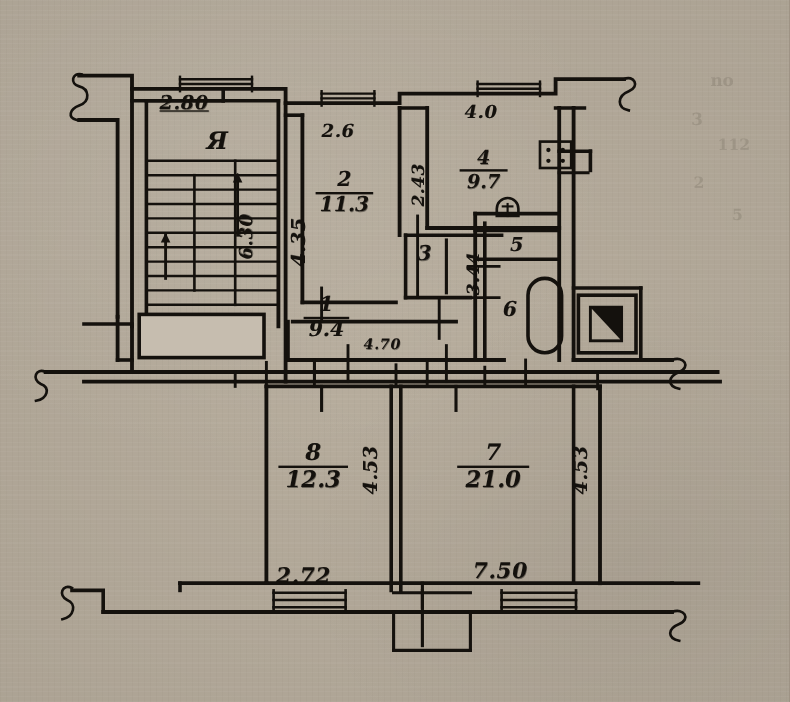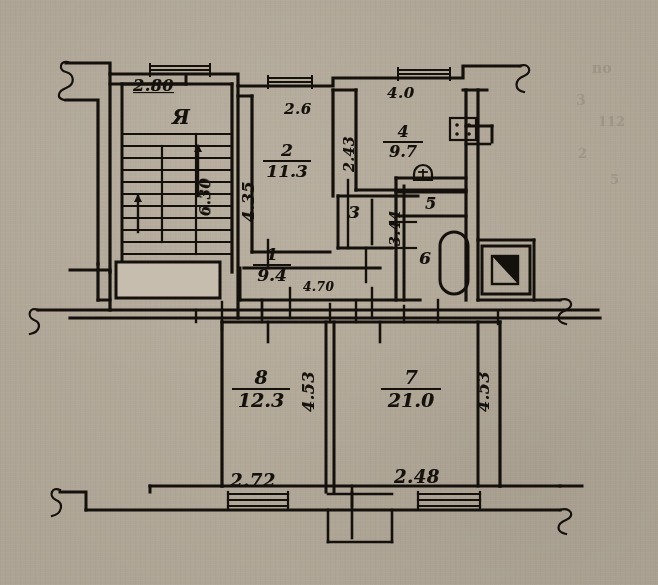--- a/index.html
+++ b/index.html
@@ -330,39 +330,39 @@
   <div class="room-label" style="left:229px; top:368px; width:64px; font-size:19px;">
     <span class="num">8</span>
     <span class="rule" style="width:58px;"></span>
     <span class="area">12.3</span>
   </div>
 
   <div class="hw" style="left:133px; top:76px; font-size:16px;text-decoration:underline;">2.80</div>
 
   <div class="hw rot" style="left:186px; top:188px; font-size:15px; transform:rotate(-90deg);">6.30</div>
 
-  <div class="hw" style="left:268px; top:100px; font-size:15px;margin-left:16px;">2.6</div>
+  <div class="hw" style="left:268px; top:100px; font-size:15px;">2.6</div>
 
   <div class="hw rot" style="left:228px; top:192px; font-size:16px; transform:rotate(-90deg);">4.35</div>
 
   <div class="hw" style="left:387px; top:84px; font-size:15px;">4.0</div>
 
   <div class="hw rot" style="left:331px; top:146px; font-size:14px; transform:rotate(-90deg);">2.43</div>
 
   <div class="hw rot" style="left:377px; top:220px; font-size:14px; transform:rotate(-90deg);">3.44</div>
 
   <div class="hw" style="left:303px; top:280px; font-size:12px;">4.70</div>
 
   <div class="hw rot" style="left:288px; top:382px; font-size:16px; transform:rotate(-90deg);">4.53</div>
 
   <div class="hw rot" style="left:463px; top:382px; font-size:16px; transform:rotate(-90deg);">4.53</div>
 
   <div class="hw" style="left:230px; top:470px; font-size:18px;">2.72</div>
 
-  <div class="hw" style="left:394px; top:466px; font-size:18px;">2.48</div>
+  <div class="hw" style="left:394px; top:466px; font-size:18px;">7.50</div>
 
   <div class="hw" style="left:172px; top:105px; font-size:20px;">Я</div>
 
   <div class="ghost" style="left:592px; top:60px; font-size:14px;">no</div>
   <div class="ghost" style="left:576px; top:92px; font-size:14px;">3</div>
   <div class="ghost" style="left:598px; top:114px; font-size:13px;">112</div>
   <div class="ghost" style="left:578px; top:146px; font-size:13px;">2</div>
   <div class="ghost" style="left:610px; top:172px; font-size:13px;">5</div>
 
 </div>

